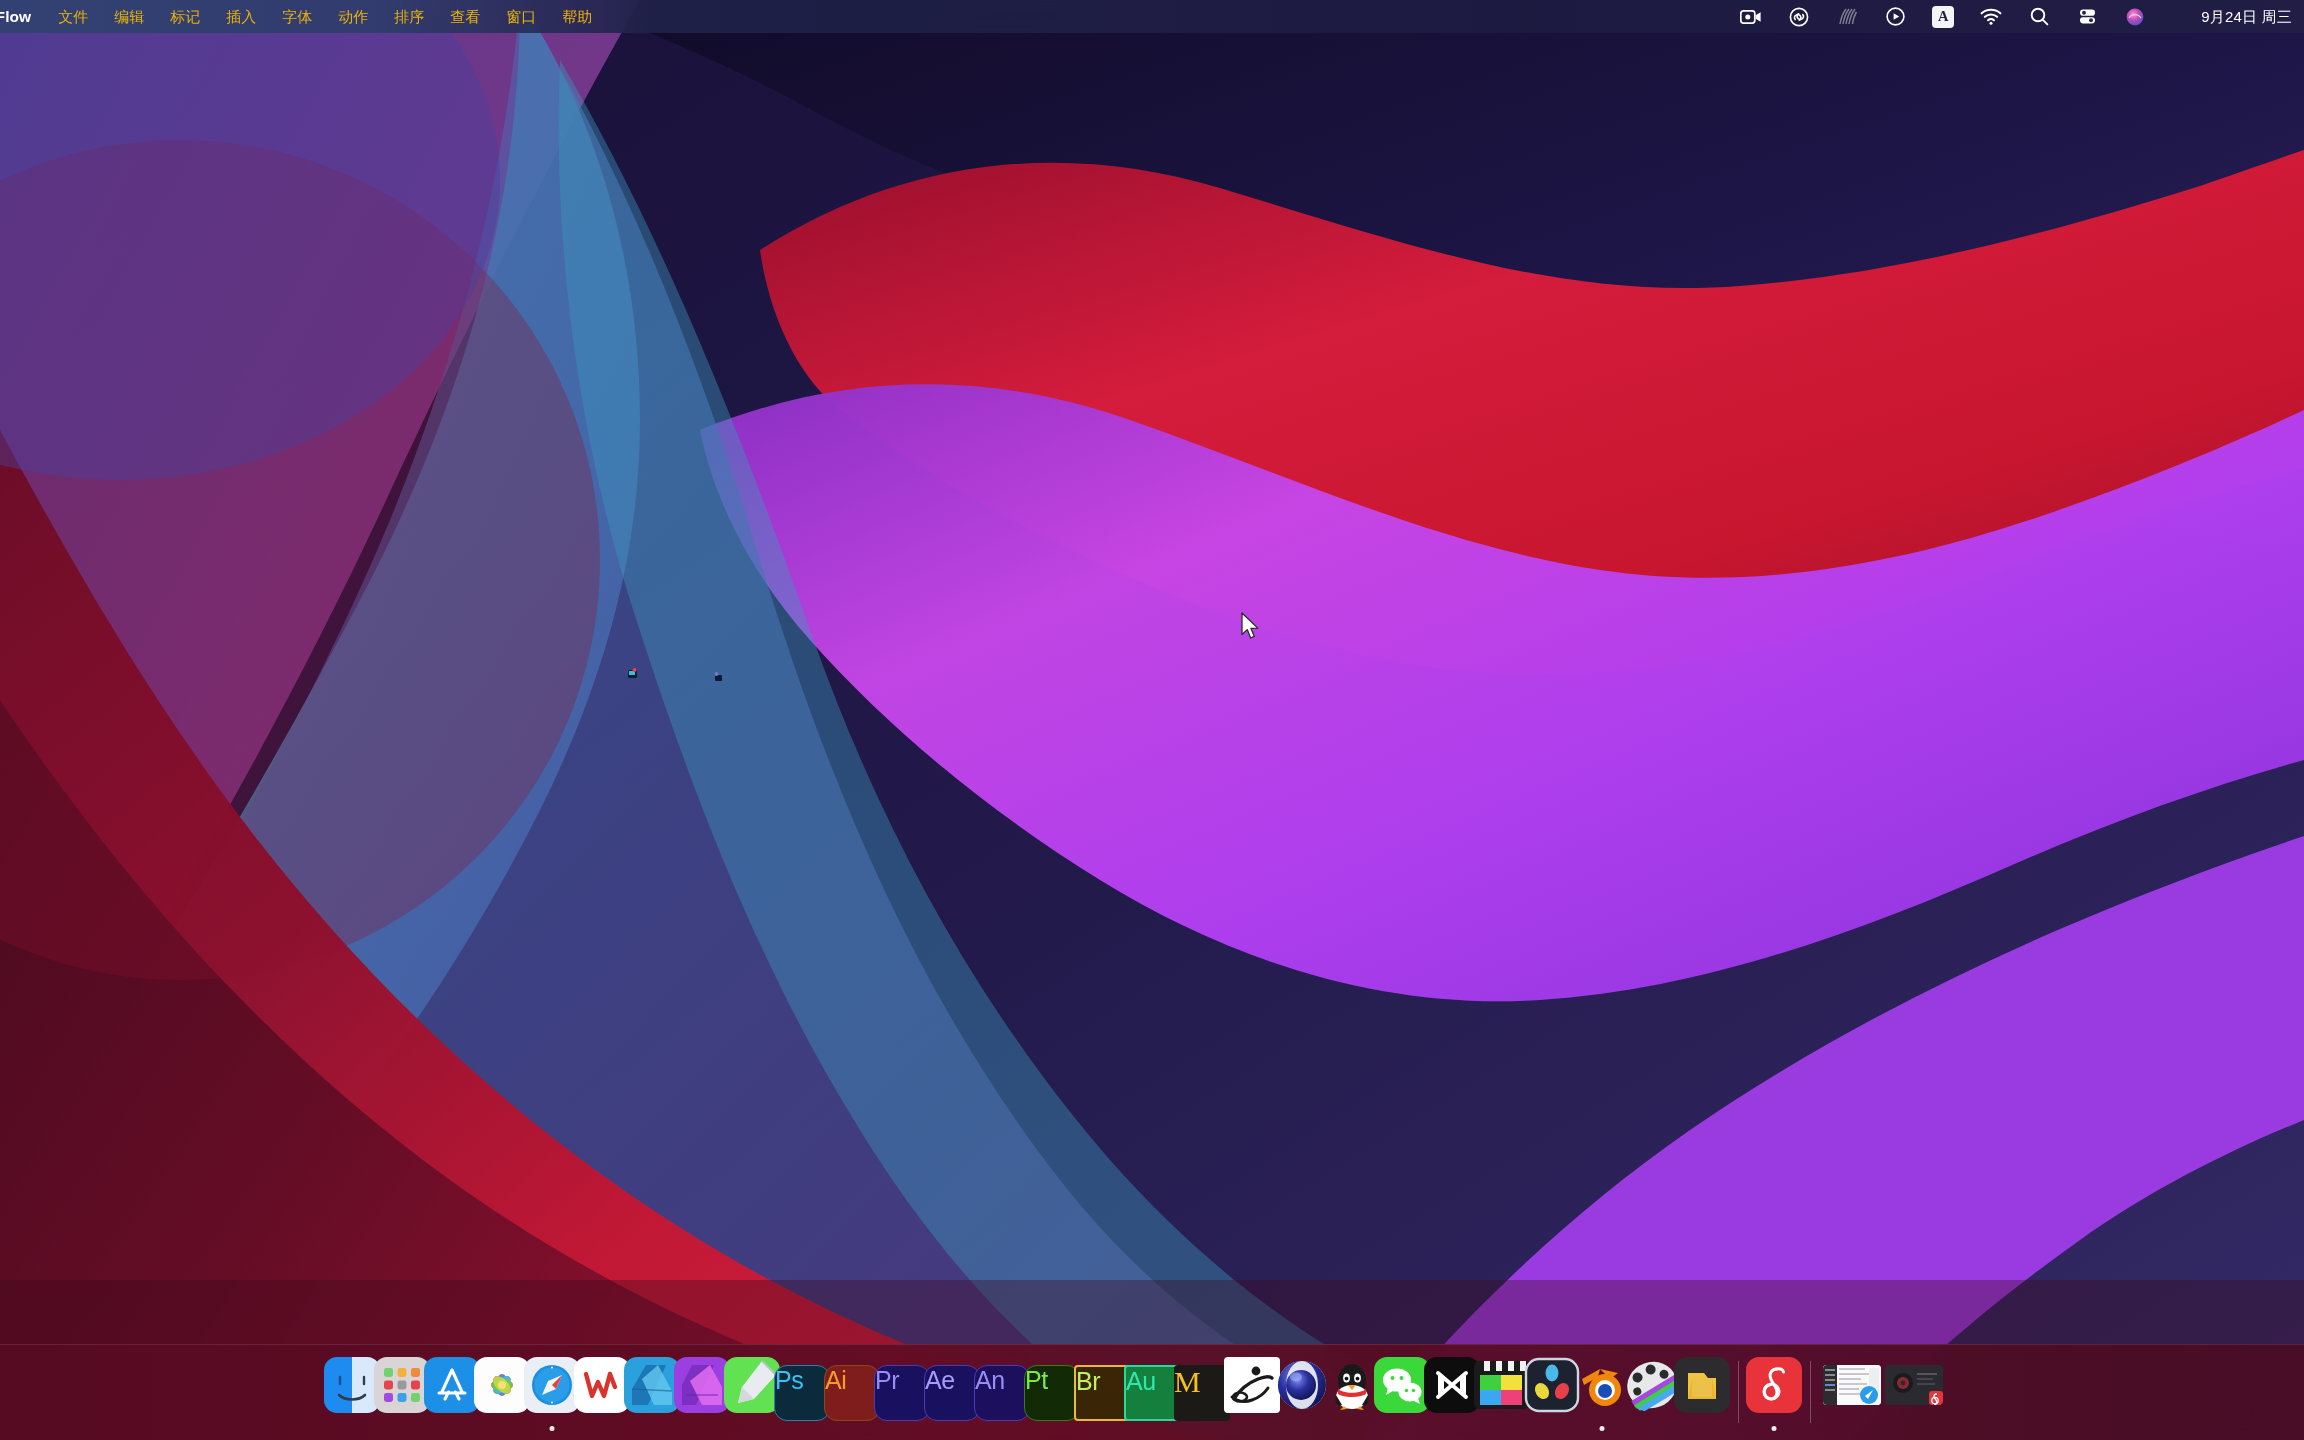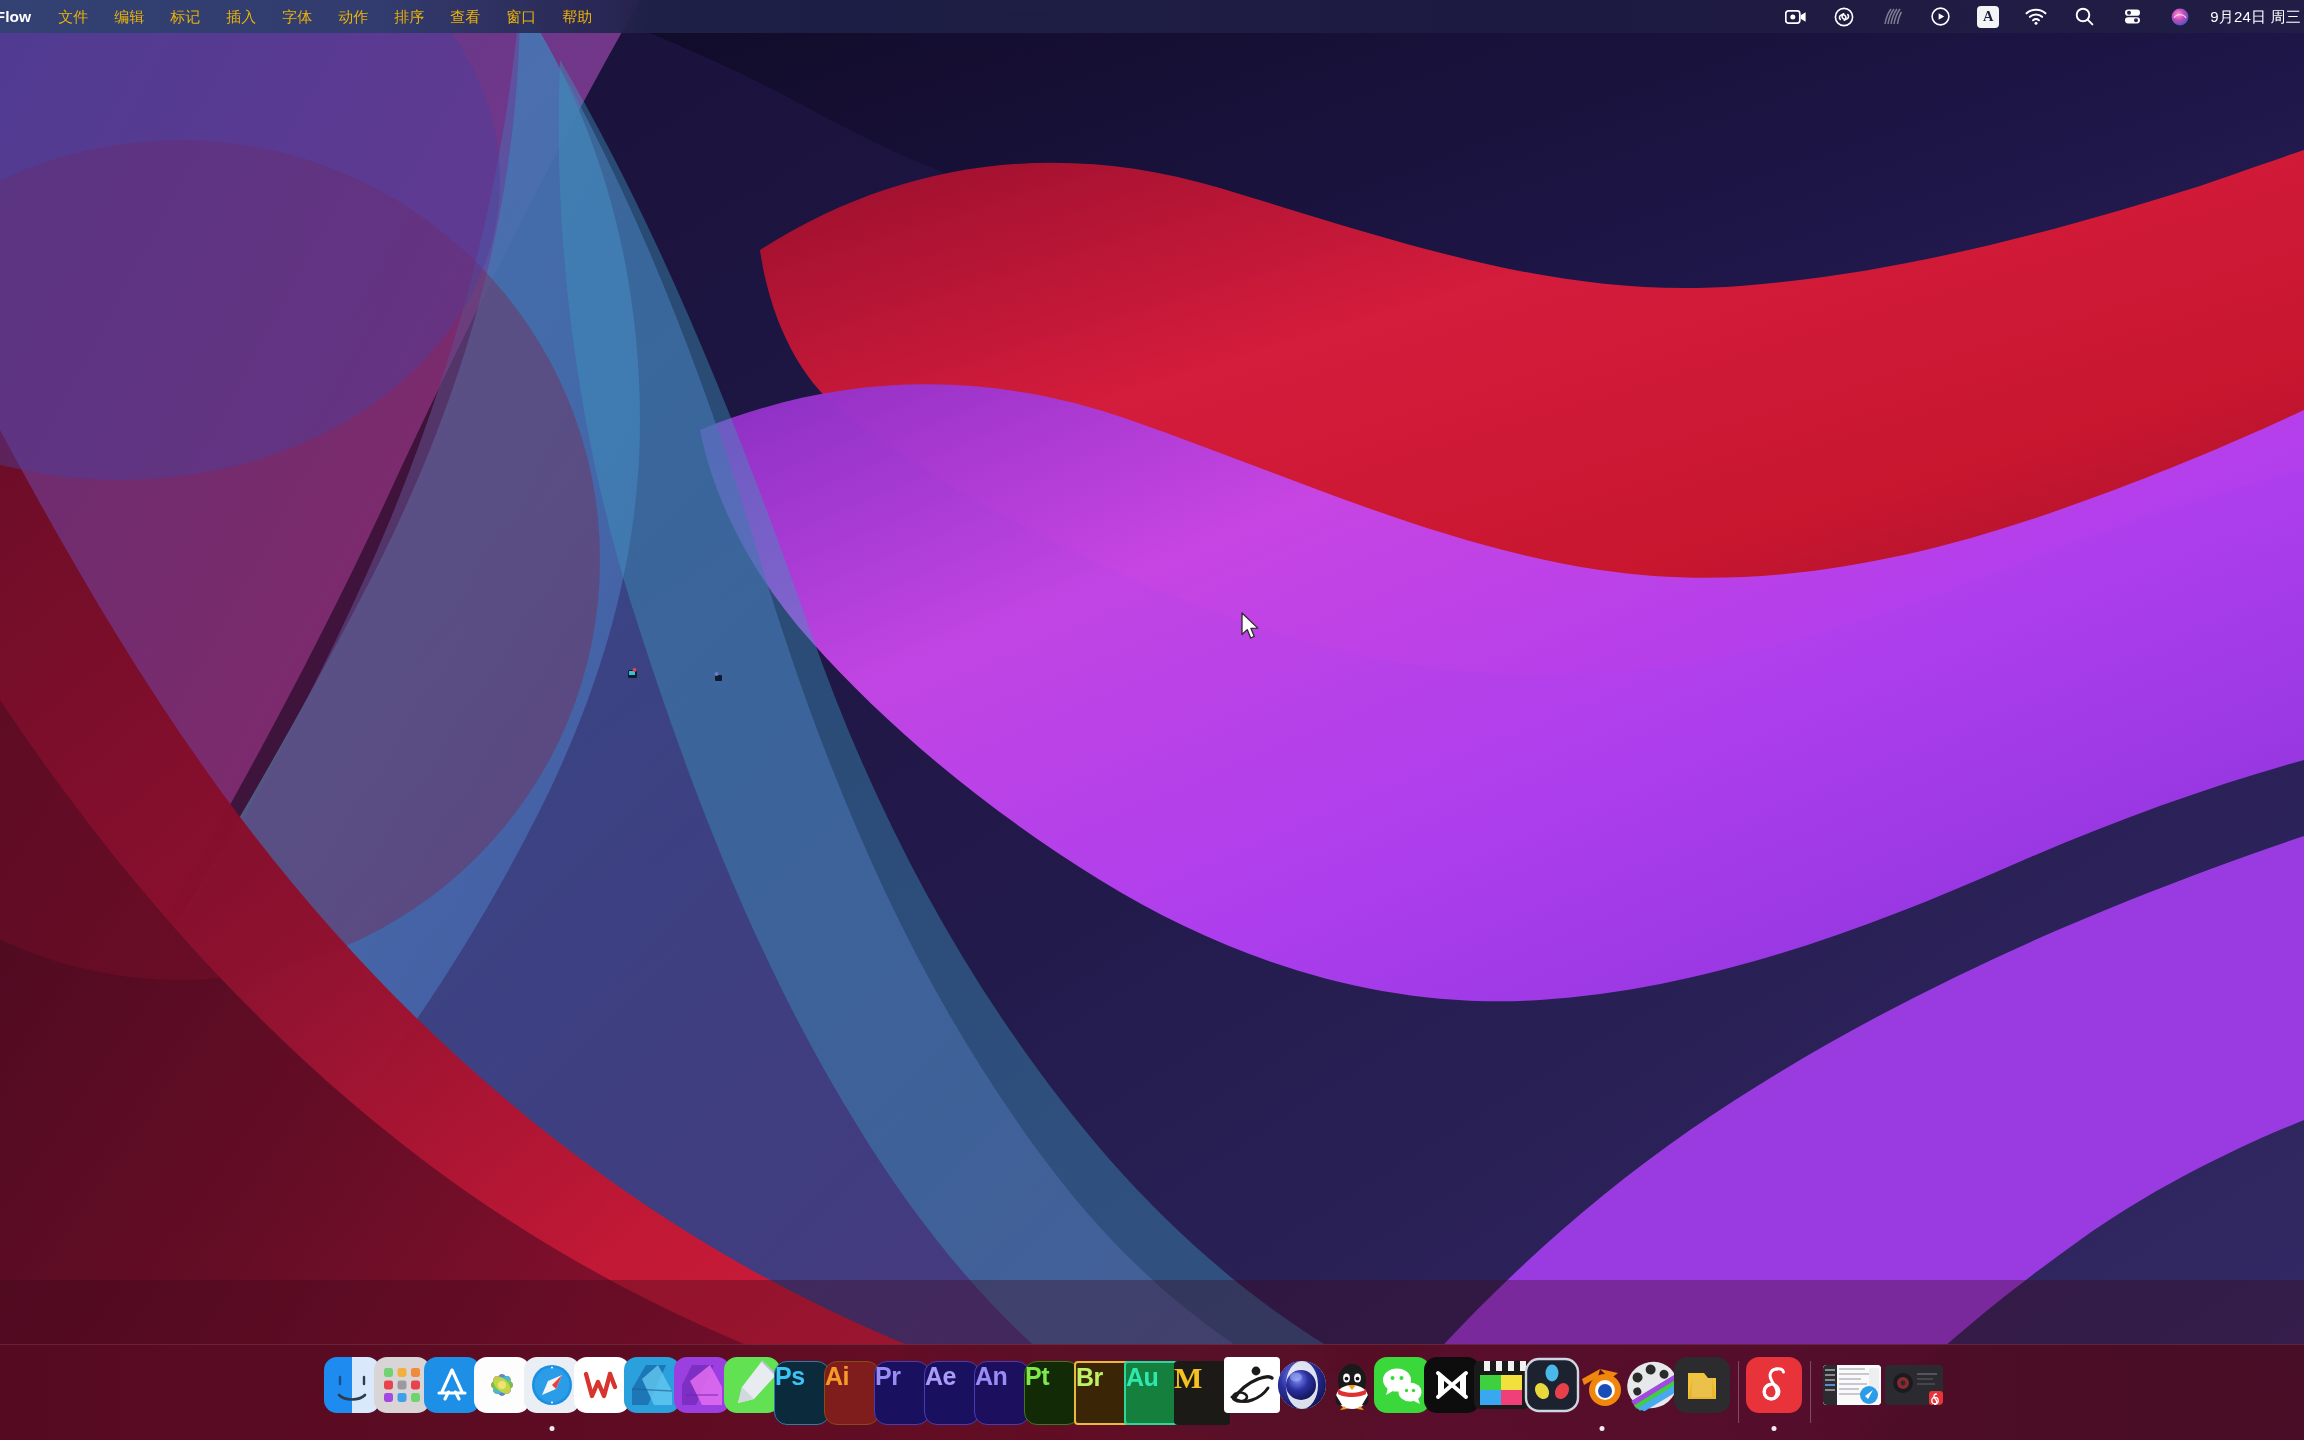--- a/index.html
+++ b/index.html
@@ -59,22 +59,23 @@
   }
   .status-icon {
     width:48px; height:33px;
     display:flex; align-items:center; justify-content:center;
     color:#ffffff;
   }
   .status-icon svg { display:block; }
   .clock {
     color:#ffffff; font-size:15px; font-weight:500;
     line-height:33px; white-space:nowrap;
-    padding-left:6px; padding-right:3px;
+    padding-left:6px; padding-right:12px;
     letter-spacing:0.2px;
+    margin-left:36px;
   }
   .ime-badge {
     width:22px; height:22px; border-radius:4px;
     background:#f4f4f6; color:#1d2340;
     font-size:14.5px; font-weight:700;
     display:flex; align-items:center; justify-content:center;
     font-family:"Liberation Serif", serif;
   }
 
   
@@ -135,23 +136,23 @@
   }
   .dock-sep {
     width:22px; height:96px;
     display:flex; align-items:center; justify-content:center;
   }
   .dock-sep i {
     display:block; width:1px; height:62px;
     background:rgba(255,255,255,0.26);
   }
   .glyphbox {
-    width:56px; height:64px; border-radius:13px;
+    width:56px; height:56px; border-radius:13px;
     display:flex; align-items:center; justify-content:center;
-    font-weight:bold; font-size:25px;
+    font-weight:normal; font-size:25px;
     font-family:"Liberation Sans", sans-serif;
     letter-spacing:-0.5px;
     margin-top:16px;
   }
   .minwin {
     width:58px; height:40px; border-radius:4px;
     position:relative; overflow:hidden;
   }
 </style>
 </head>

